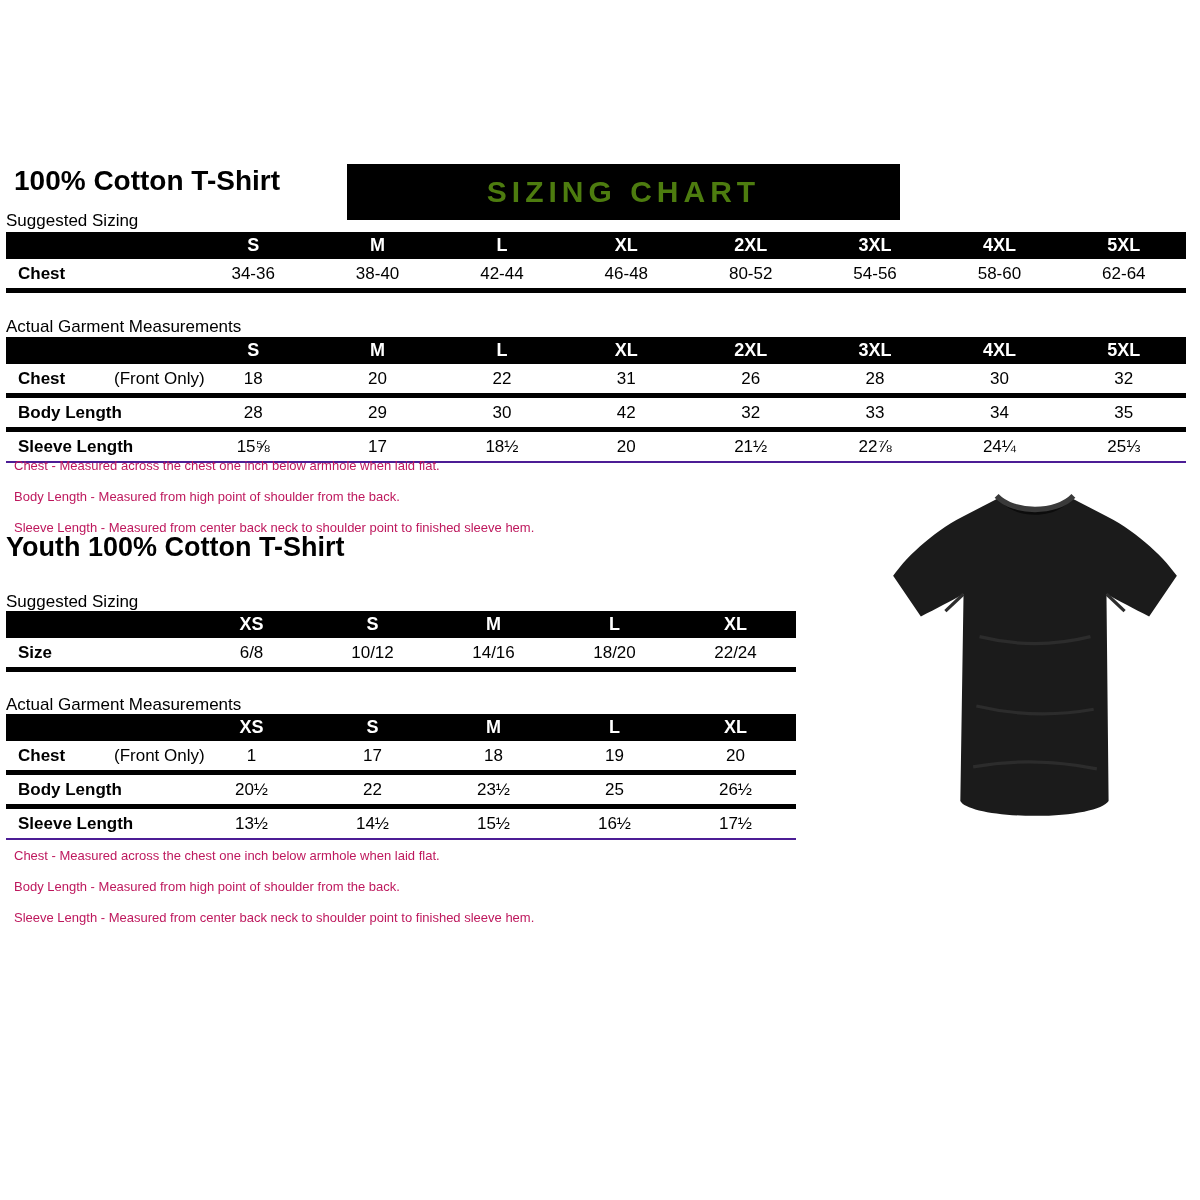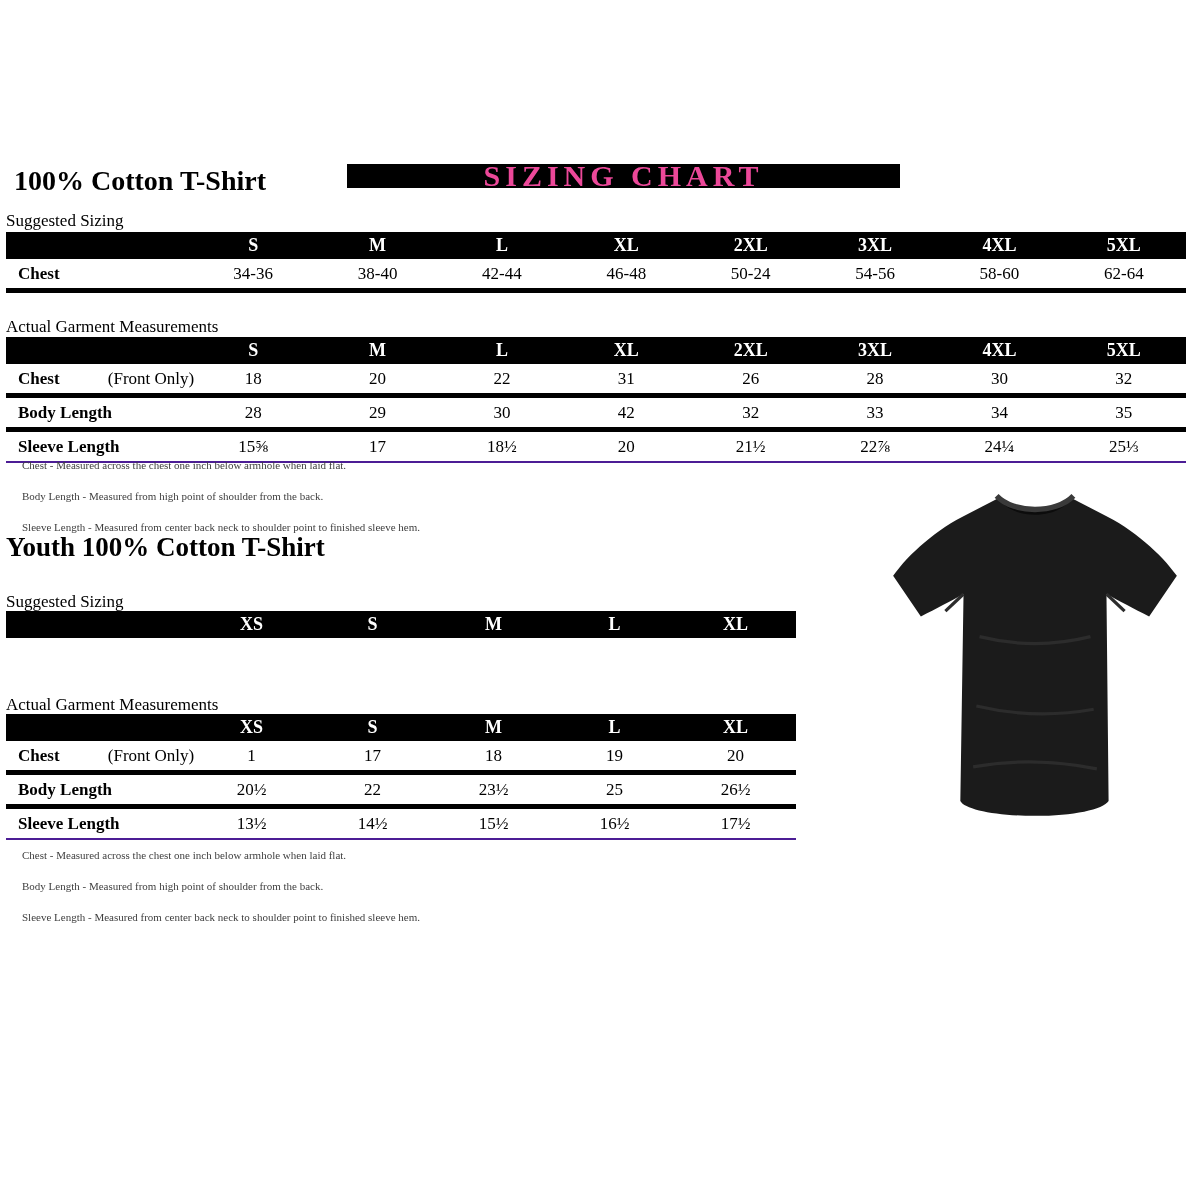--- a/index.html
+++ b/index.html
@@ -1,37 +1,37 @@
 <!DOCTYPE html>
 <html><head>
 <meta charset="utf-8">
 <style>
   html,body { margin:0; padding:0; background:#ffffff; }
   .page {
     position:relative; width:1200px; height:1200px; background:#ffffff;
-    font-family:Liberation Serif, serif; color:#000; overflow:hidden;
+    font-family:Liberation Sans, sans-serif; color:#000; overflow:hidden;
   }
   .abs { position:absolute; }
   .page-title { left:14px; top:165px; font-size:28px; font-weight:bold; }
   .youth-title { left:6px; top:532px; font-size:27px; font-weight:bold; }
   .banner {
-    left:347px; top:164px; width:553px; height:24px; background:#000;
-    color:#ec4899; display:flex; align-items:center; justify-content:center;
+    left:347px; top:164px; width:553px; height:56px; background:#000;
+    color:#4d7c0f; display:flex; align-items:center; justify-content:center;
     font-size:30px; font-weight:bold; letter-spacing:5px;
   }
   .section-label { left:6px; font-size:17px; color:#000;text-align:center; }
   .table { left:6px; }
   .trow { display:flex; align-items:center; }
   .thead { background:#000; color:#fff; height:27px; font-weight:bold; font-size:18px; }
   .brow { height:29px; font-size:17px; border-bottom:5px solid #000000; }
   .brow.thick { border-bottom:2px solid #4c1d95; }
   .label-cell { width:185px; padding-left:12px; box-sizing:border-box; font-weight:bold; text-align:left; white-space:nowrap; }
   .cell { flex:1; text-align:center; }
   .suffix { font-weight:normal;margin-left:44px; }
-  .notes { left:22px; font-size:11px; line-height:31px; color:#404040; }
+  .notes { left:14px; font-size:13px; line-height:31px; color:#be185d; }
   .tshirt { left:875px; top:472px; width:320px; height:372px; }
 </style>
 </head>
 <body>
 
 <div class="page">
 
   <div class="abs page-title">100% Cotton T-Shirt</div>
   <div class="abs banner">
     <span>SIZING CHART</span>
@@ -50,21 +50,21 @@
       <div class="cell">3XL</div>
       <div class="cell">4XL</div>
       <div class="cell">5XL</div>
     </div>
     <div class="trow brow">
       <div class="label-cell">Chest</div>
       <div class="cell">34-36</div>
       <div class="cell">38-40</div>
       <div class="cell">42-44</div>
       <div class="cell">46-48</div>
-      <div class="cell">50-24</div>
+      <div class="cell">80-52</div>
       <div class="cell">54-56</div>
       <div class="cell">58-60</div>
       <div class="cell">62-64</div>
     </div>
   </div>
 
   <div class="abs section-label" style="top:317px">Actual Garment Measurements</div>
 
   <div class="abs table" style="top:337px;width:1180px">
     <div class="trow thead">
@@ -128,20 +128,28 @@
 
   <div class="abs table" style="top:611px;width:790px">
     <div class="trow thead">
       <div class="label-cell"></div>
       <div class="cell">XS</div>
       <div class="cell">S</div>
       <div class="cell">M</div>
       <div class="cell">L</div>
       <div class="cell">XL</div>
     </div>
+    <div class="trow brow">
+      <div class="label-cell">Size</div>
+      <div class="cell">6/8</div>
+      <div class="cell">10/12</div>
+      <div class="cell">14/16</div>
+      <div class="cell">18/20</div>
+      <div class="cell">22/24</div>
+    </div>
   </div>
 
   <div class="abs section-label" style="top:695px">Actual Garment Measurements</div>
 
   <div class="abs table" style="top:714px;width:790px">
     <div class="trow thead">
       <div class="label-cell"></div>
       <div class="cell">XS</div>
       <div class="cell">S</div>
       <div class="cell">M</div>

